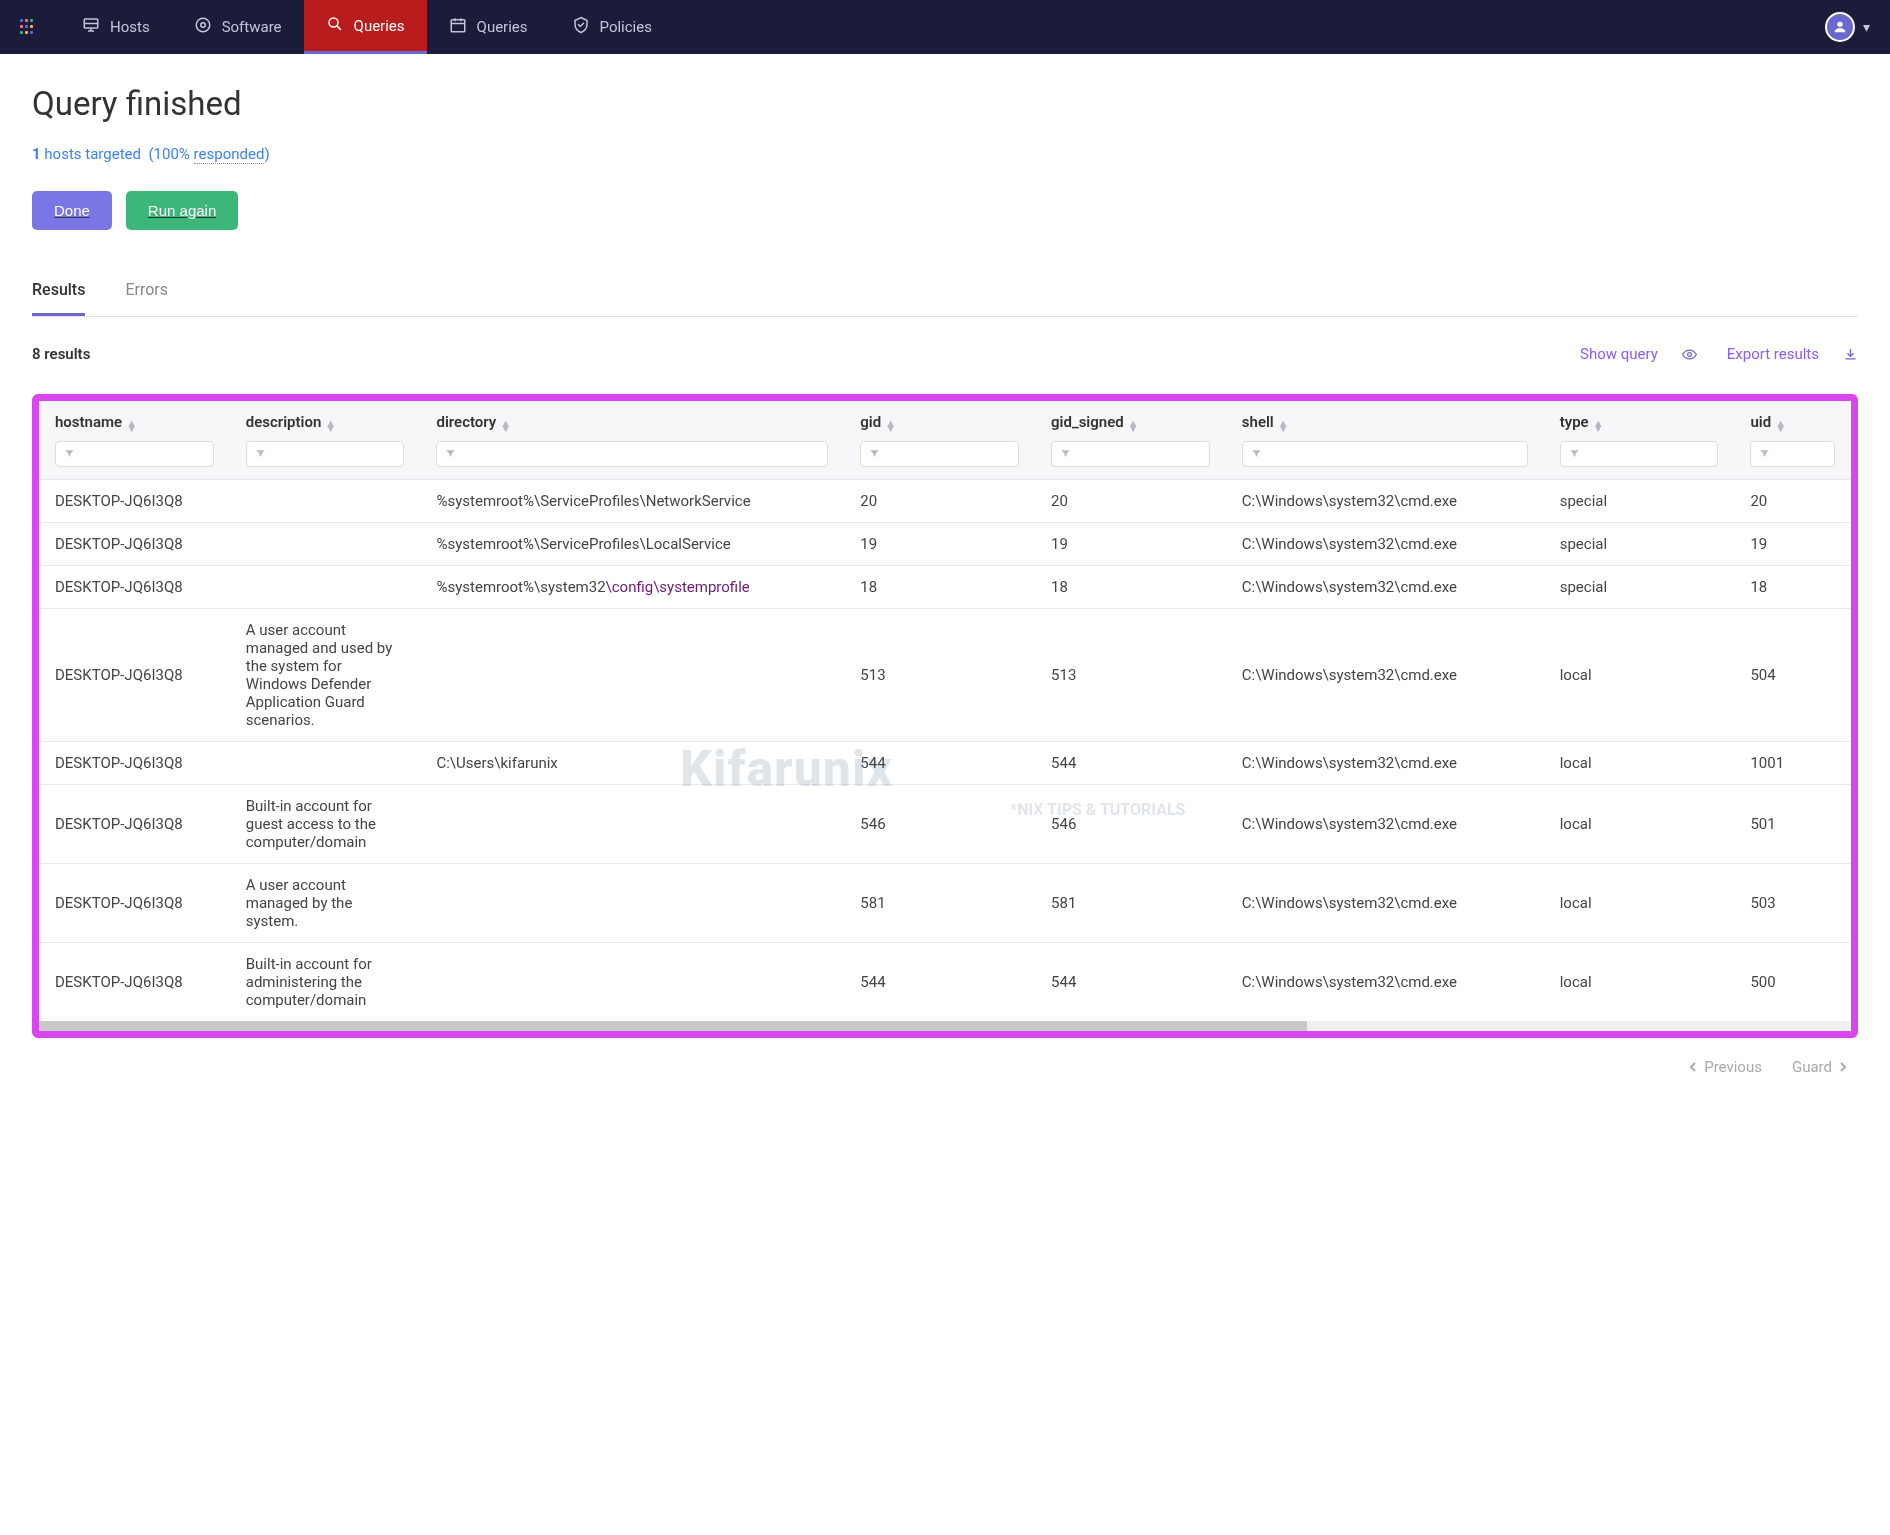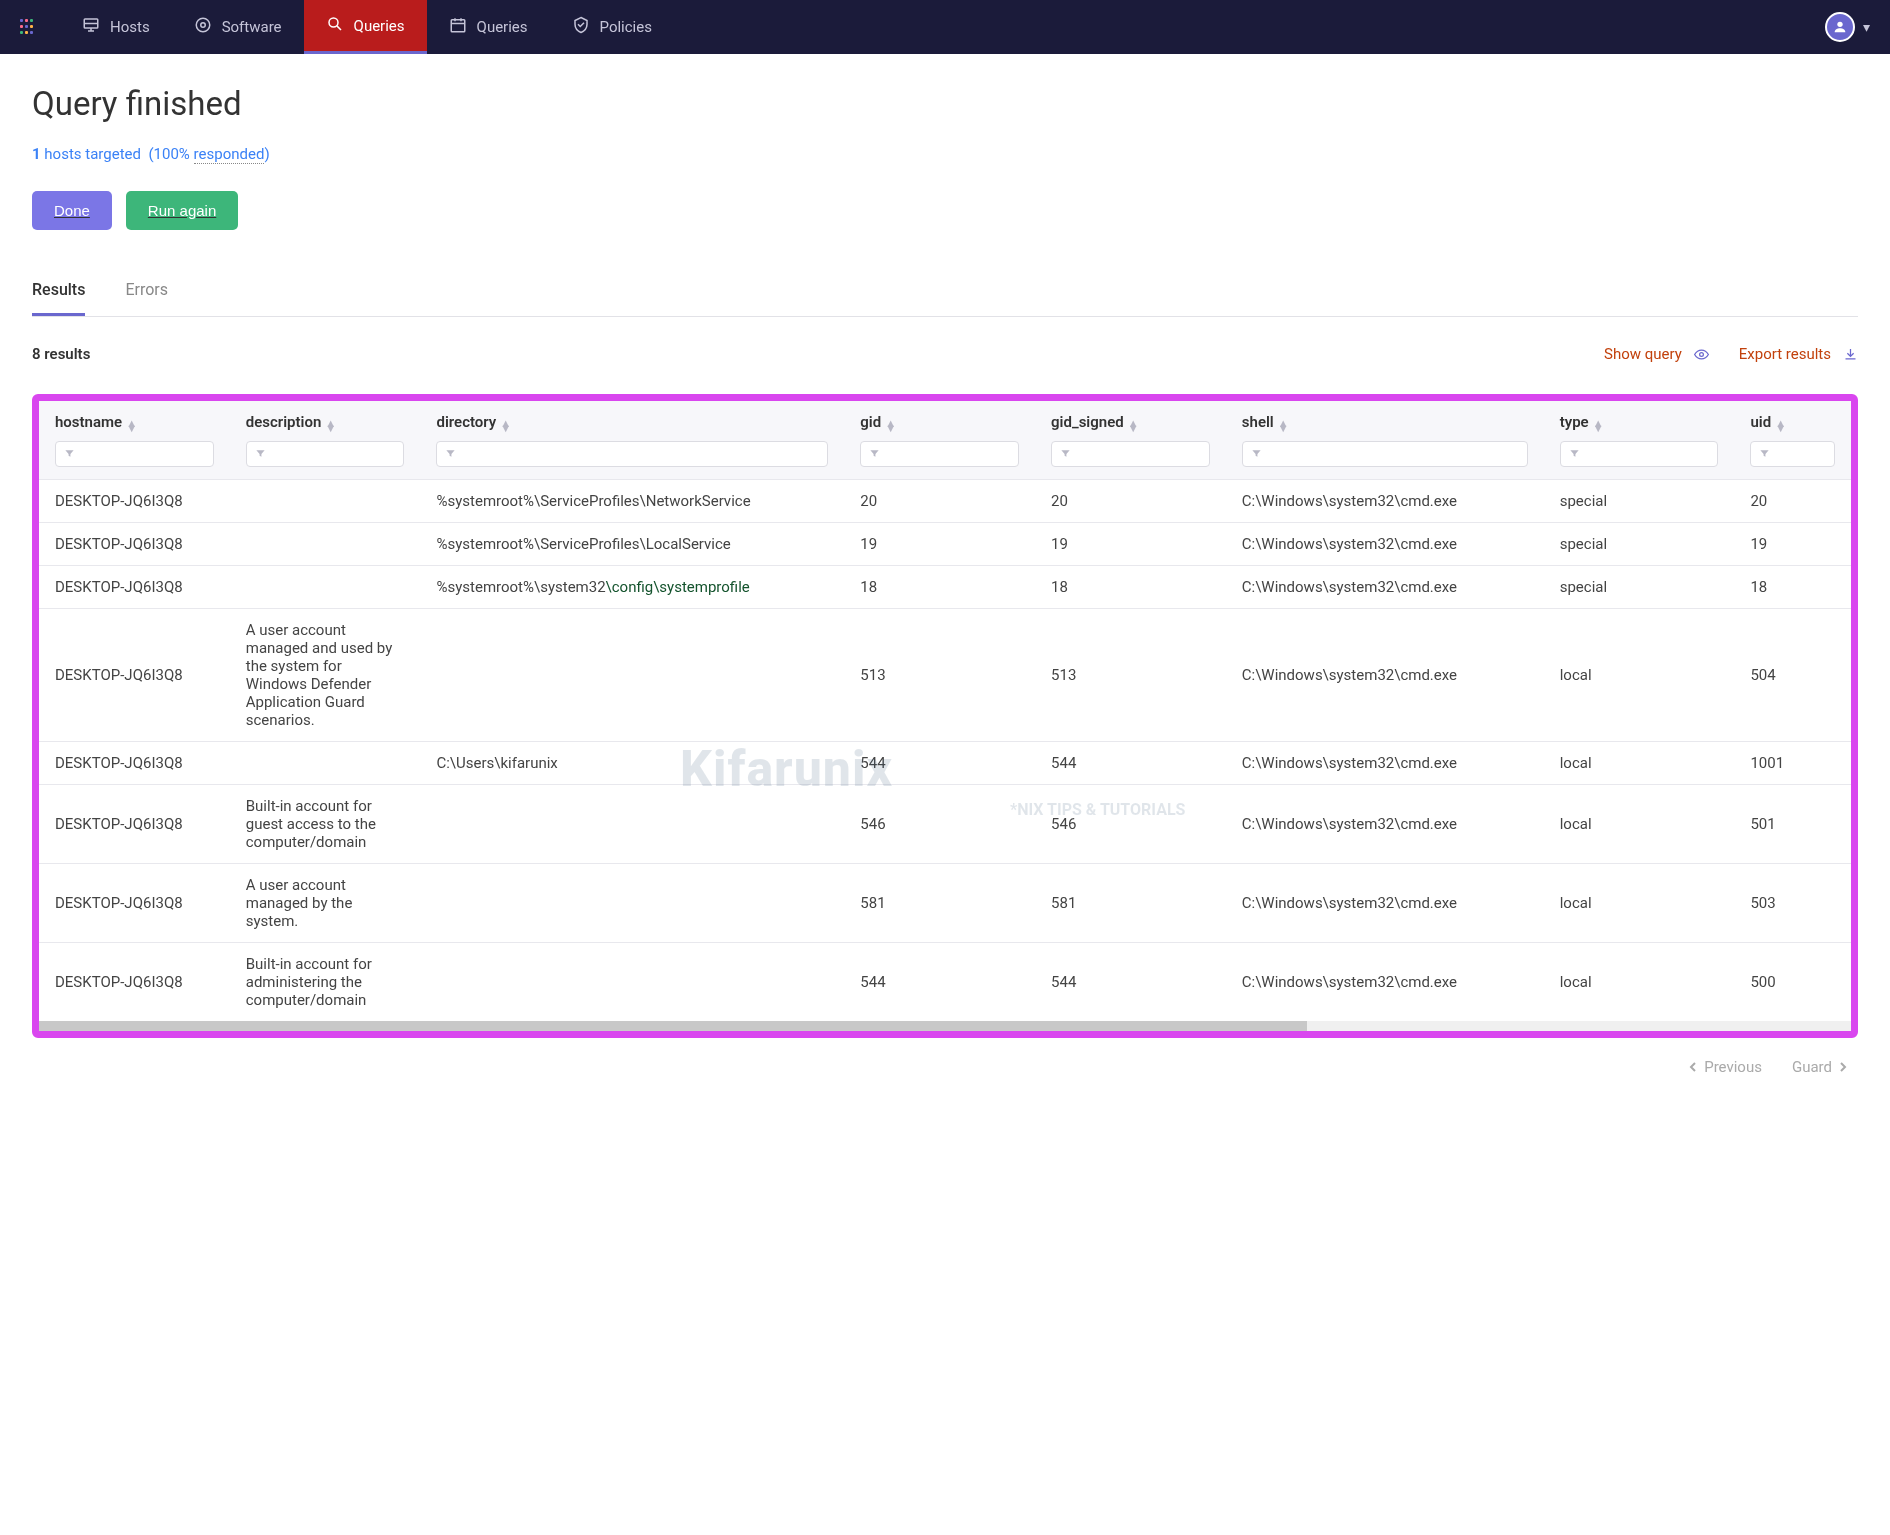--- a/index.html
+++ b/index.html
@@ -25,41 +25,41 @@
 .btn-primary { background: #7b76e6; }
 .btn-success { background: #3db67a; }
 
 .tabs { display: flex; gap: 40px; border-bottom: 1px solid #e2e2e7; margin-bottom: 28px; }
 .tab { padding-bottom: 14px; color: #888; cursor: pointer; font-size: 16px; }
 .tab.active { color: #333; font-weight: 500; border-bottom: 3px solid #6a67ce; text-align: right; }
 
 .results-header { display: flex; justify-content: space-between; align-items: center; margin-bottom: 31px; }
 .results-count { font-weight: 600; font-size: 15px; }
 .results-actions { display: flex; gap: 30px; }
-.link-action { color: #c2410c; cursor: pointer; font-size: 15px; display: flex; align-items: center; gap: 12px; }
+.link-action { color: #8b5cf6; cursor: pointer; font-size: 15px; display: flex; align-items: center; gap: 24px; }
 
 .table-wrap { border: 7px solid #d946ef; border-radius: 6px; overflow: hidden; }
 .table-scroll { overflow-x: auto; }
 table { width: 100%; border-collapse: collapse; }
 thead { background: #f7f7fa; }
 th { text-align: left; padding: 12px 16px 6px; font-weight: 600; font-size: 15px; color: #333; white-space: nowrap; }
 th .sort { color: #b8b8c5; font-size: 11px; margin-left: 4px; display: inline-flex; flex-direction: column; line-height: 5px; }
 .filter-row td { padding: 4px 16px 12px; background: #f7f7fa; }
 .filter-input { width: 100%; background: #fff; border: 1px solid #dcdce2; border-radius: 4px; padding: 4px 8px; height: 26px; position: relative; }
 .filter-input svg { width: 11px; height: 11px; color: #b8b8c5; }
 tbody tr { border-top: 1px solid #e8e8ed; }
 tbody td { padding: 12px 16px; font-size: 15px; color: #444; vertical-align: middle; }
 .col-hostname { width: 180px; }
 .col-desc { width: 180px; }
 .col-dir { width: 400px; }
 .col-gid, .col-gid-signed { width: 180px; }
 .col-shell { width: 300px; }
 .col-type { width: 180px; }
 .col-uid { width: 110px; }
-.dir-highlight { color: #14532d; }
+.dir-highlight { color: #701a75; }
 
 .scrollbar-fake { height: 10px; background: #f0f0f0; position: relative; }
 .scrollbar-thumb { height: 100%; background: #c8c8c8; width: 70%; }
 
 .pagination { display: flex; justify-content: flex-end; gap: 30px; padding: 20px 10px 0; }
 .page-link { color: #aaa; cursor: pointer; display: flex; align-items: center; gap: 6px; font-size: 15px; }
 
 .watermark { position: absolute; top: 740px; left: 680px; opacity: 0.15; pointer-events: none; font-size: 50px; font-weight: 800; color: #3a5a7a; letter-spacing: 1px; }
 .watermark-sub { position: absolute; top: 800px; left: 1010px; opacity: 0.15; pointer-events: none; font-size: 16px; font-weight: 700; color: #3a5a7a; }
 </style>

